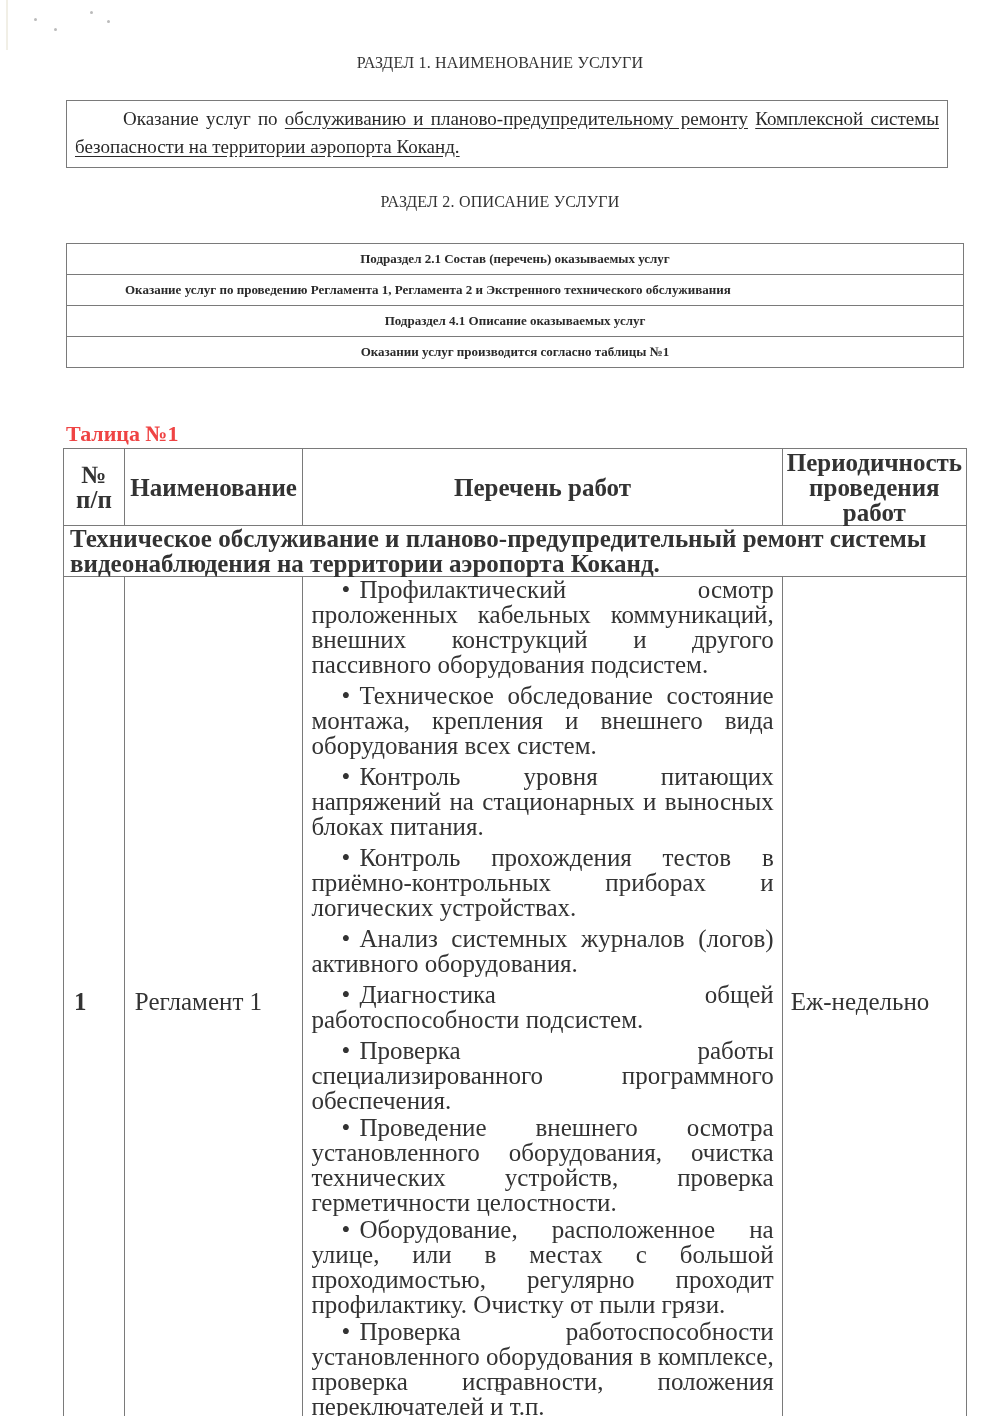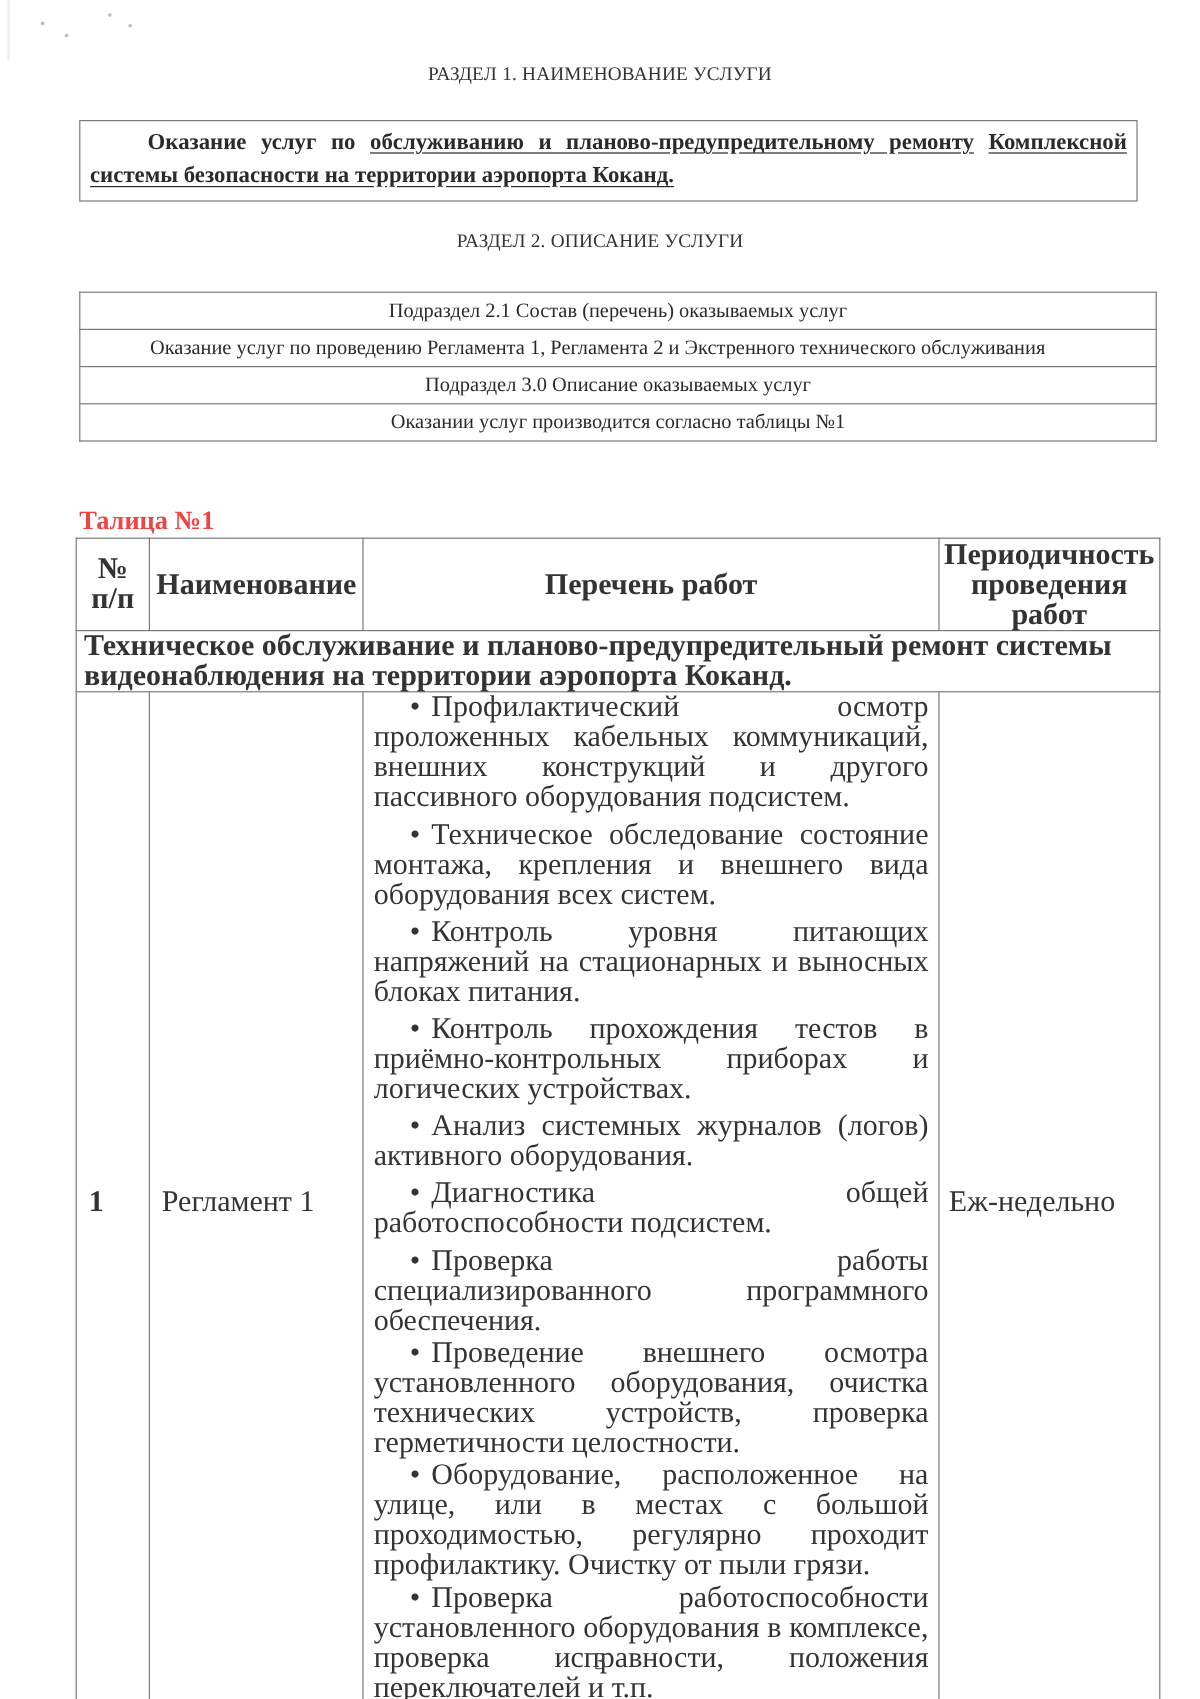--- a/index.html
+++ b/index.html
@@ -10,29 +10,29 @@
   }
   .page { position: absolute; left: 0; top: 0; width: 1000px; height: 1416px; }
   .edge { position: absolute; left: 6px; top: 0; width: 2px; height: 50px; background: #f1efe6; }
   .speck { position: absolute; width: 3px; height: 3px; background: #bbb; border-radius: 50%; }
 
   .section-title {
     position: absolute; left: 0; width: 1000px; text-align: center;
     font-size: 16px; letter-spacing: 0.2px; color: #333;
   }
   .box {
-    position: absolute; border: 1.5px solid #7a7a7a; box-sizing: border-box; font-weight: bold;
+    position: absolute; border: 1.5px solid #7a7a7a; box-sizing: border-box;
   }
   .box1 { left: 66px; top: 100px; width: 882px; height: 68px; padding: 4px 8px; font-size: 19px; line-height: 28px; text-align: justify; text-align-last: left; }
   .box1 .indent { display: inline-block; width: 48px; }
   .u { text-decoration: underline; text-underline-offset: 3px; }
 
   table.t2 {
     position: absolute; left: 66px; top: 243px; width: 898px;
-    border-collapse: collapse; font-size: 17px;
+    border-collapse: collapse; font-size: 13px; font-weight: bold;
   }
   table.t2 td { border: 1.5px solid #7a7a7a; padding: 2px 10px; line-height: 26px; }
   table.t2 td.center { text-align: center; }
   table.t2 td.just { text-align: justify; text-indent: 48px; }
 
   .table-caption { position: absolute; left: 66px; top: 421px; font-size: 22px; font-weight: bold; color: #ef4444; }
 
   table.t1 {
     position: absolute; left: 63px; top: 448px; width: 904px;
     border-collapse: collapse; font-size: 25px; color: #333;
@@ -76,21 +76,21 @@
 
   <table class="t2">
     <tbody>
         <tr>
           <td class="center">Подраздел 2.1 Состав (перечень) оказываемых услуг</td>
         </tr>
     <tr>
           <td class="just">Оказание услуг по проведению Регламента 1, Регламента 2 и Экстренного технического обслуживания</td>
         </tr>
     <tr>
-          <td class="center">Подраздел 3.0 Описание оказываемых услуг</td>
+          <td class="center">Подраздел 4.1 Описание оказываемых услуг</td>
         </tr>
     <tr>
           <td class="center">Оказании услуг производится согласно таблицы №1</td>
         </tr>
   </tbody>
     </table>
 
   <div class="table-caption">Талица №1</div>
 
   <table class="t1">

